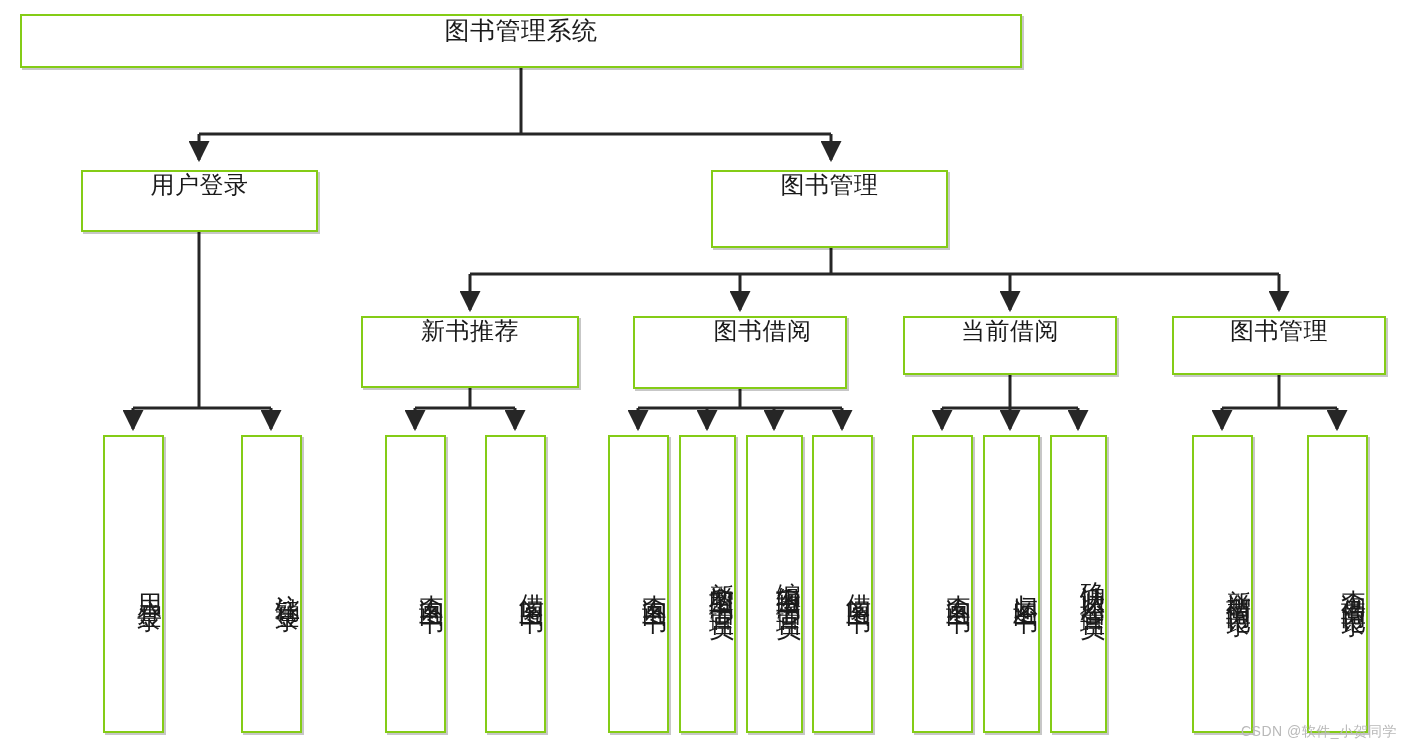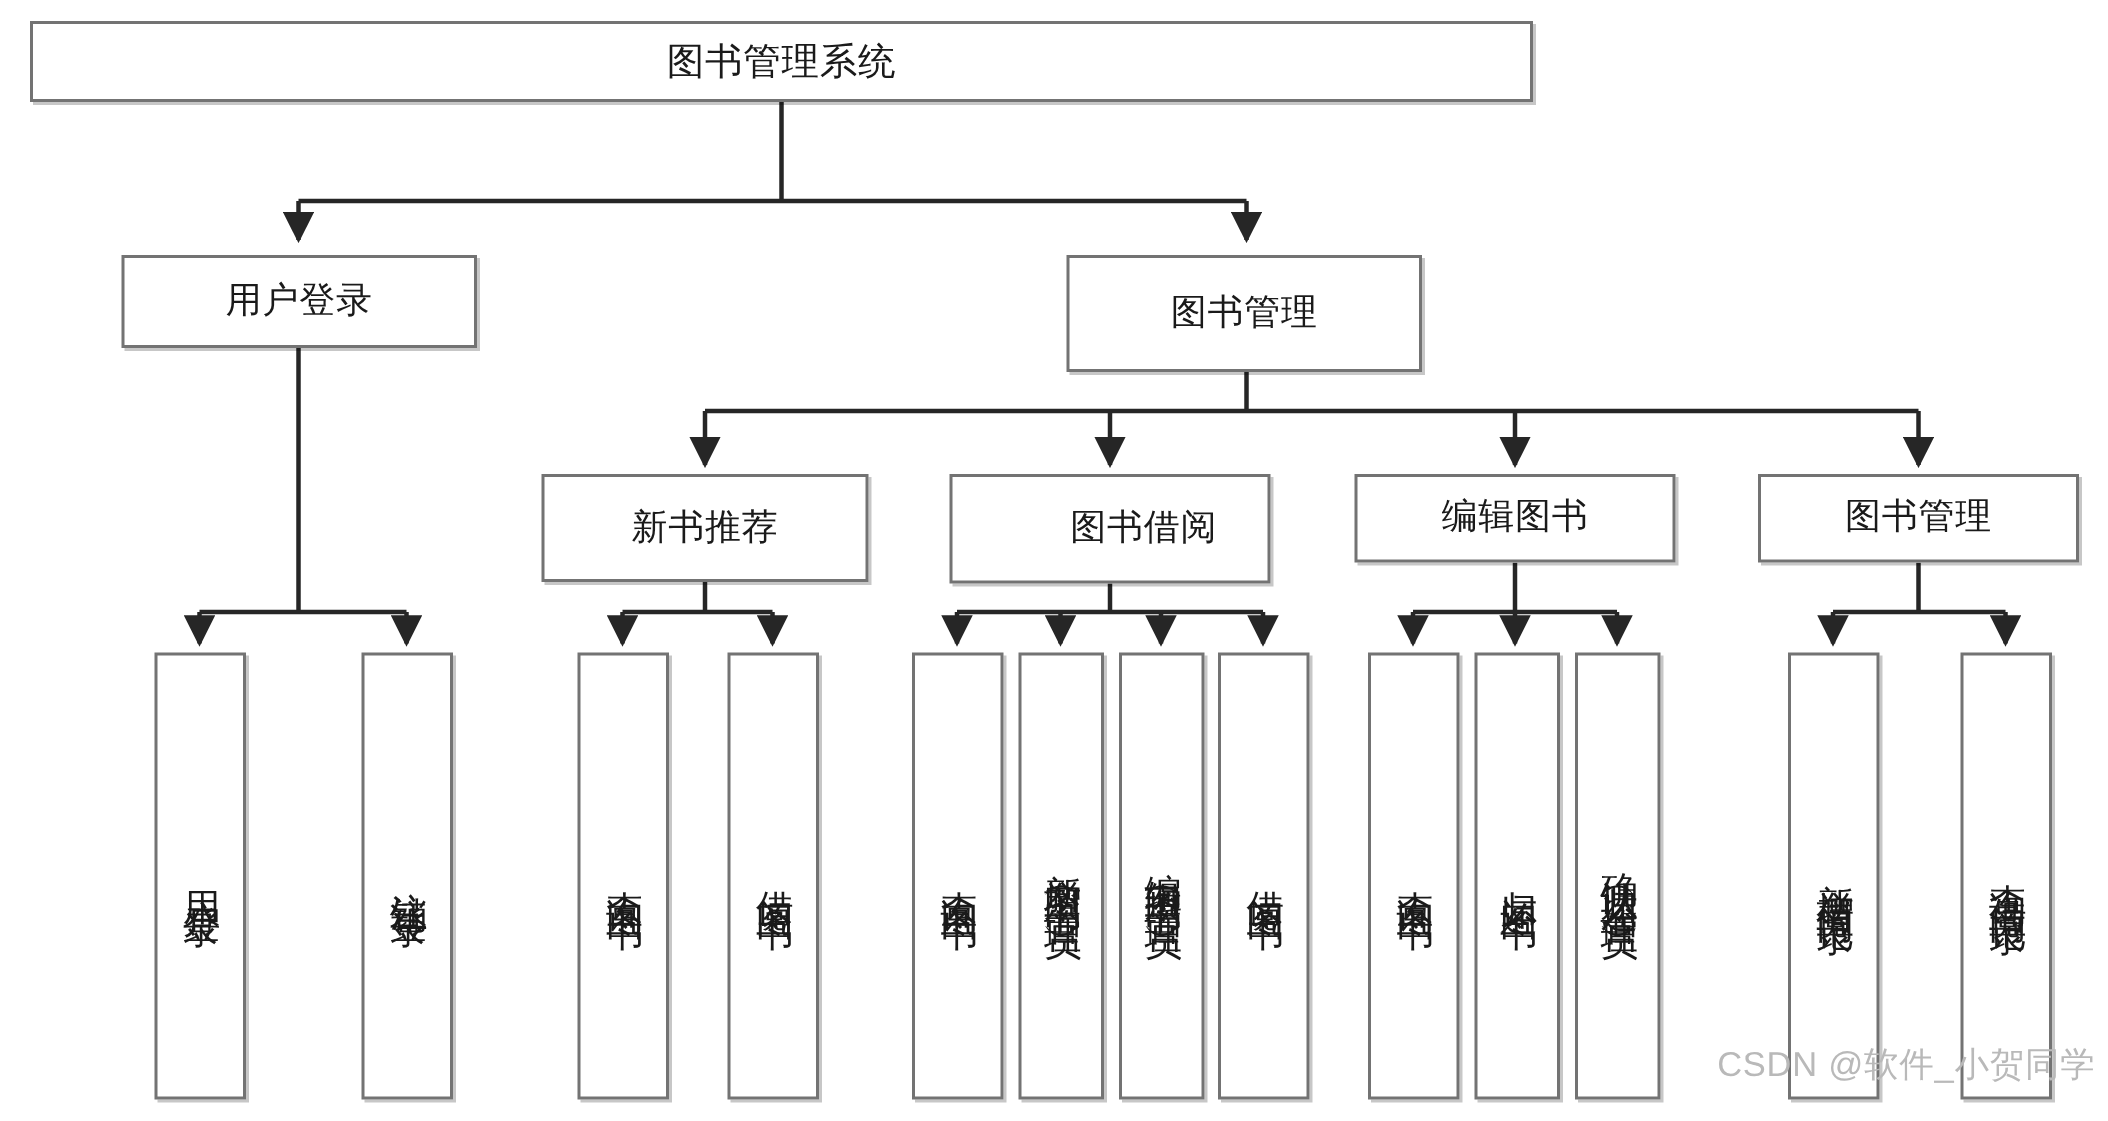--- a/index.html
+++ b/index.html
@@ -18,24 +18,24 @@
     position:absolute;
     left:0; top:0;
     width:1405px;
     height:747px;
     pointer-events:none;
   }
   .node{
     position:absolute;
     box-sizing:border-box;
     background:#ffffff;
-    border:2px solid #737373;
+    border:2px solid #84cc16;
     box-shadow:2px 2px 0 rgba(0,0,0,0.22);
     display:flex;
-    align-items:center;
+    align-items:flex-start;
     justify-content:center;
     color:#1a1a1a;
   }
   .node .label{
     display:block;
     text-align:center;
     line-height:1.12;
     white-space:nowrap;
   }
   
@@ -53,22 +53,22 @@
     writing-mode:vertical-rl;
     text-orientation:upright;
     font-size:25px;
     letter-spacing:5px;
     line-height:1;
     white-space:nowrap;
   }
   .watermark{
     position:absolute;
     right:8px;
-    bottom:22px;
-    font-size:23px;
+    bottom:6px;
+    font-size:14px;
     color:#b9b9b9;
     letter-spacing:0.5px;
     white-space:nowrap;
     pointer-events:none;
   }
 </style>
 </head>
 <body>
 
 <div id="stage">
@@ -134,21 +134,21 @@
     <span class="label">图书管理</span>
   </div>
 
   <div class="node h" style="left:361px; top:316px; width:218px; height:72px;">
     <span class="label">新书推荐</span>
   </div>
   <div class="node h" style="left:633px; top:316px; width:214px; height:73px;padding-left:45px;">
     <span class="label">图书借阅</span>
   </div>
   <div class="node h" style="left:903px; top:316px; width:214px; height:59px;">
-    <span class="label">编辑图书</span>
+    <span class="label">当前借阅</span>
   </div>
   <div class="node h" style="left:1172px; top:316px; width:214px; height:59px;">
     <span class="label">图书管理</span>
   </div>
 
   <div class="node v" style="left:103px; top:435px; width:61px; height:298px;">
     <span class="label">用户登录</span>
   </div>
   <div class="node v" style="left:241px; top:435px; width:61px; height:298px;">
     <span class="label">注销登录</span>

